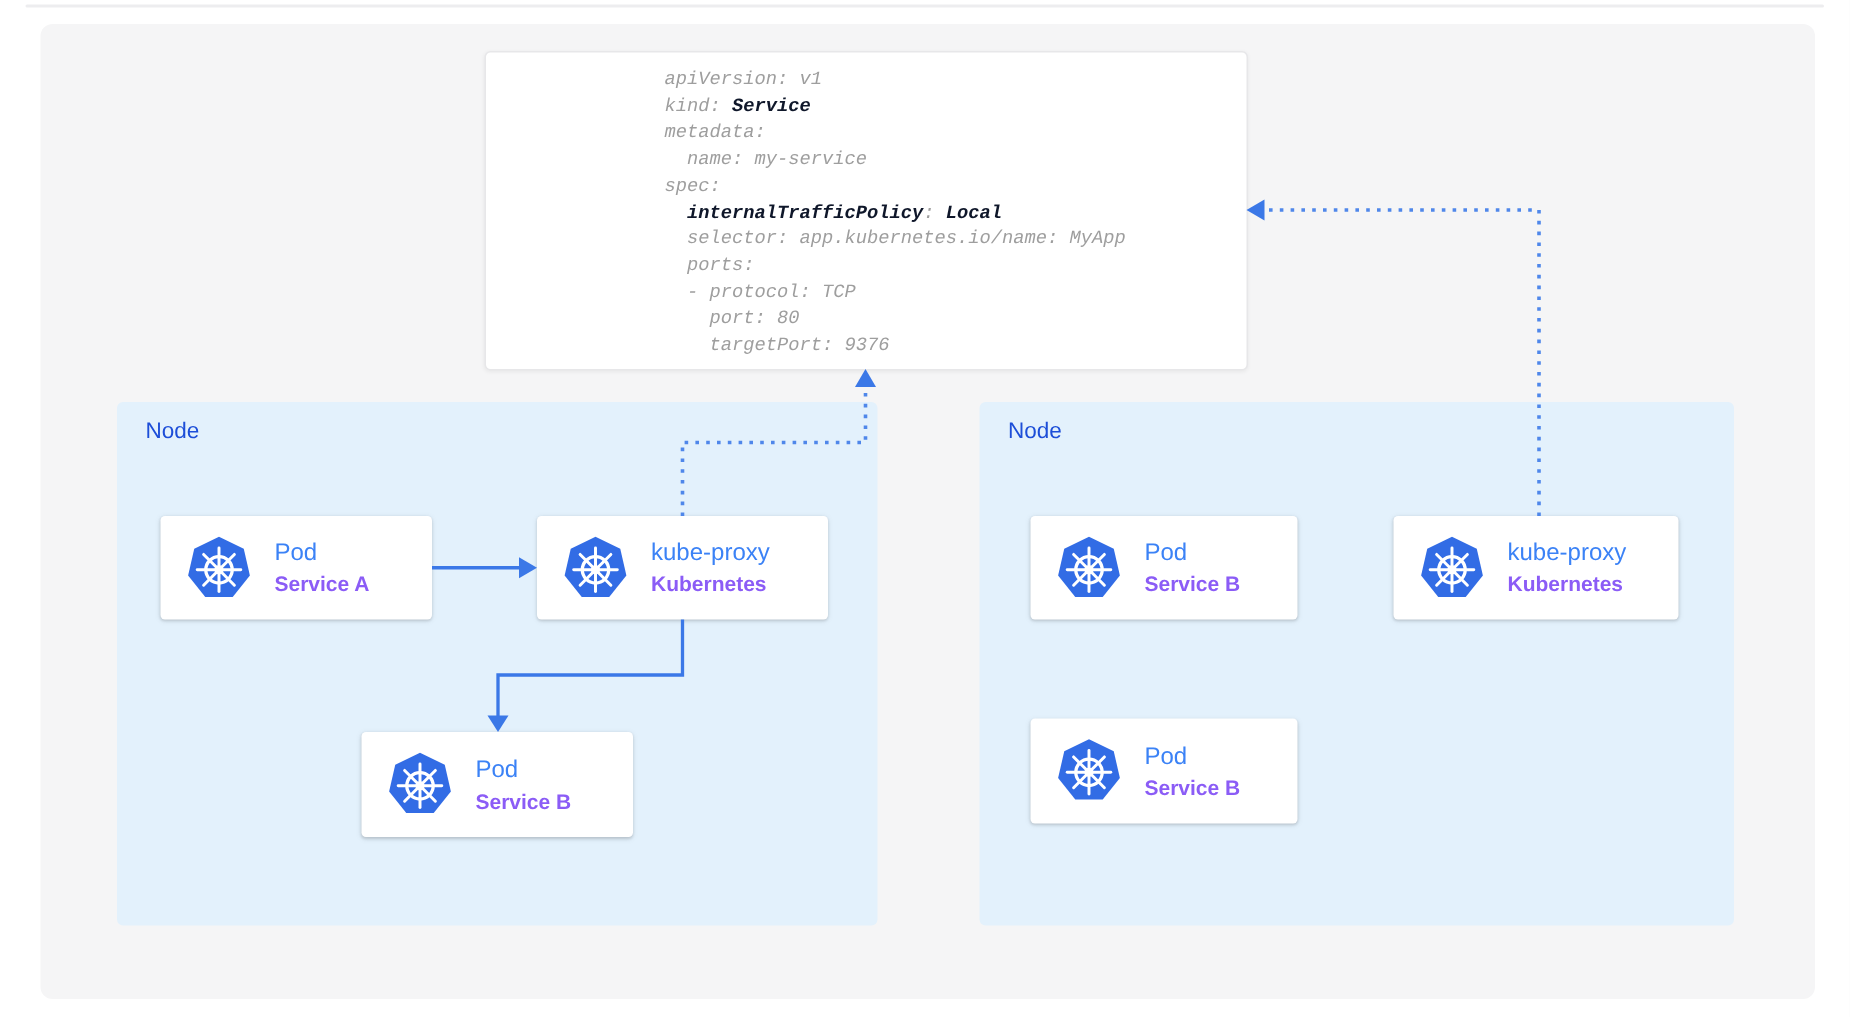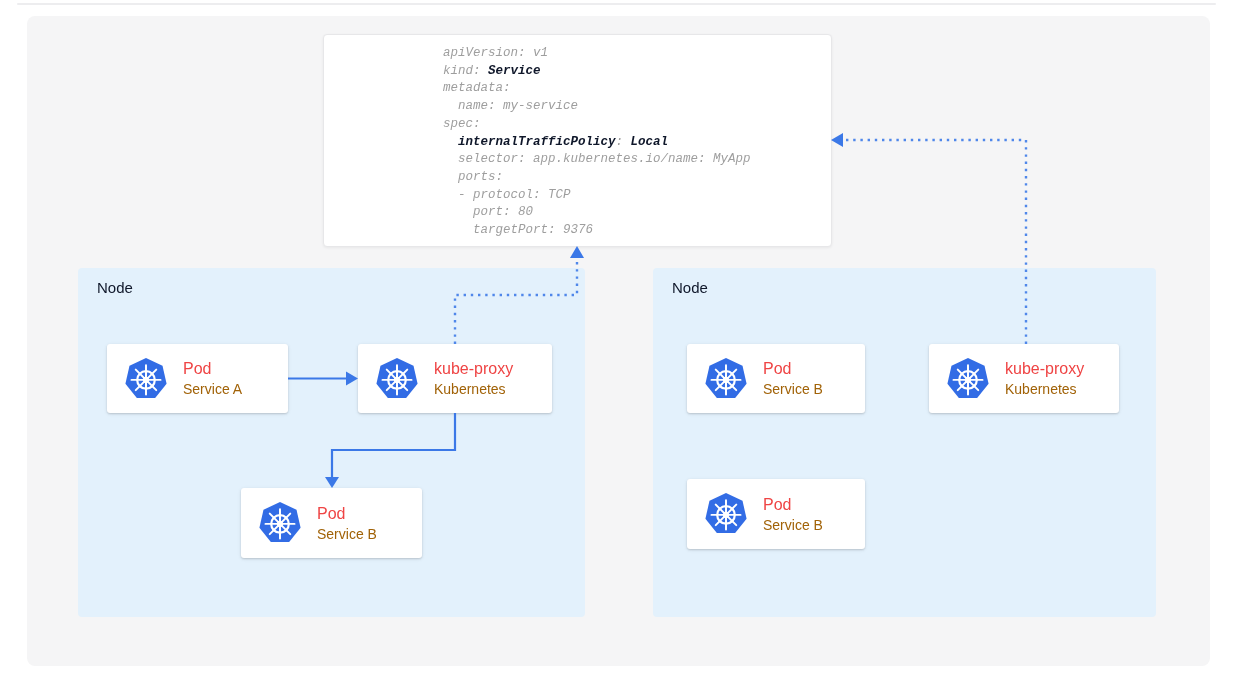--- a/index.html
+++ b/index.html
@@ -13,30 +13,30 @@
              border:1px solid #e7e7e9;border-radius:4px;box-shadow:0 1px 3px rgba(0,0,0,0.06);}
   .yaml-code{position:absolute;left:75px;top:10px;
              font-family:"Liberation Mono",monospace;font-style:italic;font-size:12.5px;line-height:17.7px;
              color:#9e9e9e;white-space:pre;margin-left:44px;}
   .yaml-code .b{font-weight:bold;color:#0f172a;}
 
   
   .node{position:absolute;background:#e3f1fc;border-radius:4px;}
   .node-1{left:51px;top:252px;width:507px;height:349px;}
   .node-2{left:626px;top:252px;width:503px;height:349px;}
-  .node-label{position:absolute;left:19px;top:11px;font-size:15px;color:#0f172a;}
+  .node-label{position:absolute;left:19px;top:11px;font-size:15px;color:#1d4ed8;}
 
   
   .card{position:absolute;display:flex;align-items:center;background:#ffffff;border-radius:3px;
         box-shadow:0 1px 2px rgba(0,0,0,0.14),0 1px 4px rgba(0,0,0,0.08);padding-left:17px;box-sizing:border-box;}
   .card .k8s-icon{flex:0 0 auto;margin-right:15px;}
   .card .k8s-icon svg{width:44px;height:44px;display:block;}
   .card-text{display:flex;flex-direction:column;gap:1px;}
-  .card-title{font-size:16px;line-height:20px;color:#ef4444;}
-  .card-subtitle{font-size:14px;line-height:18px;color:#a16207;}
+  .card-title{font-size:16px;line-height:20px;color:#3b82f6;}
+  .card-subtitle{font-size:14px;line-height:18px;color:#8b5cf6;font-weight:bold;}
 
   .n1-pod-a{left:29px;top:76px;width:181px;height:69px;}
   .n1-kproxy{left:280px;top:76px;width:194px;height:69px;}
   .n1-pod-b{left:163px;top:220px;width:181px;height:70px;}
   .n2-pod-b1{left:34px;top:76px;width:178px;height:69px;}
   .n2-kproxy{left:276px;top:76px;width:190px;height:69px;}
   .n2-pod-b2{left:34px;top:211px;width:178px;height:70px;}
 
   .overlay{position:absolute;left:0;top:0;width:1233px;height:683px;pointer-events:none;}
 </style>

